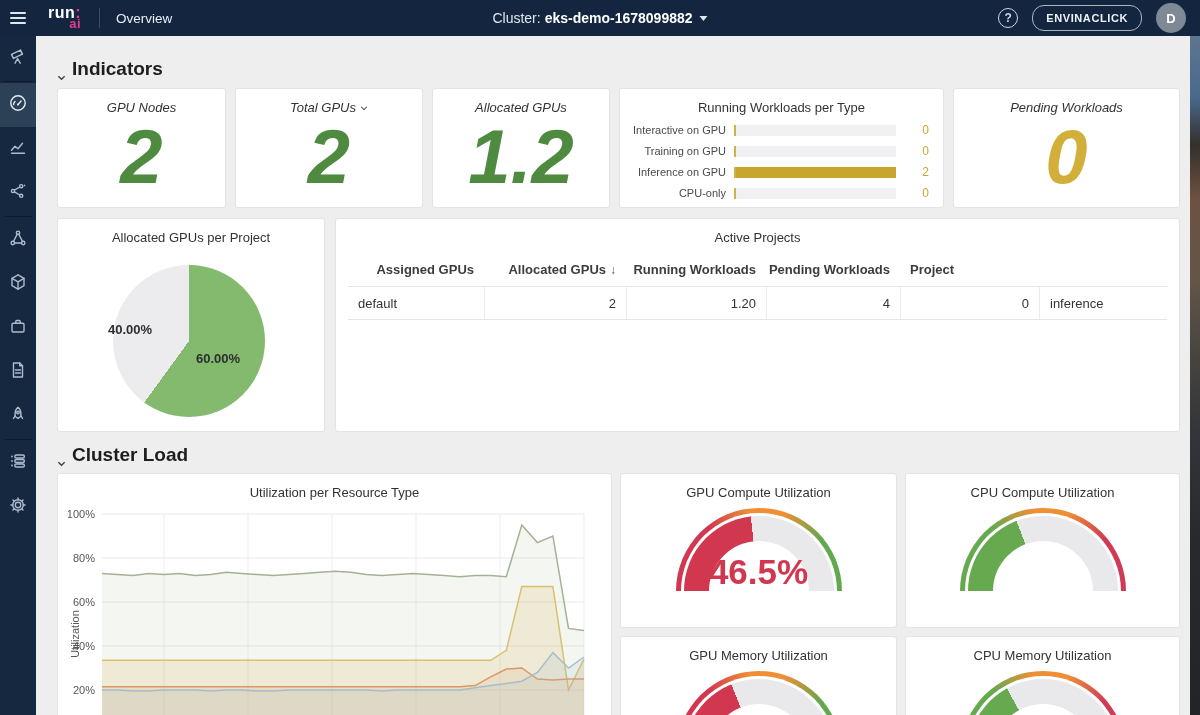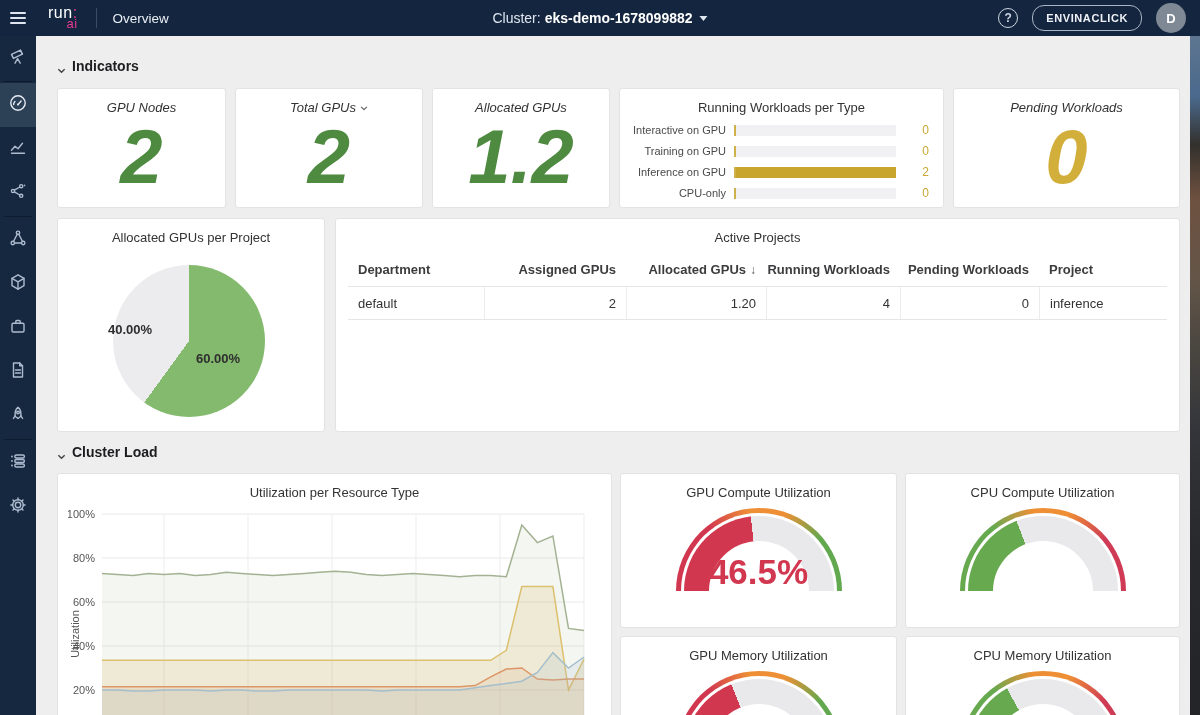--- a/index.html
+++ b/index.html
@@ -3,21 +3,21 @@
 <meta charset="utf-8">
 <style>
   * { margin:0; padding:0; box-sizing:border-box; }
   html,body { width:1200px; height:715px; overflow:hidden; font-family:"Liberation Sans", sans-serif; background:#eeeeef; }
   body { position:relative; }
 
   
   #topbar { position:absolute; left:0; top:0; width:1200px; height:36px; background:#14263f; display:flex; align-items:center; z-index:5; }
   .burger { width:36px; height:36px; display:flex; flex-direction:column; justify-content:center; align-items:center; gap:3px; cursor:pointer; }
   .burger span { display:block; width:16px; height:2px; background:#dfe6ef; border-radius:1px; }
-  .logo { margin-left:12px; line-height:0.82; font-weight:normal; font-size:16px; letter-spacing:.5px; text-align:left; }
+  .logo { margin-left:12px; line-height:0.82; font-weight:bold; font-size:16px; letter-spacing:.5px; text-align:left; }
   .logo .l1 { color:#ffffff; }
   .logo .colon, .logo .l2 { color:#e8398d; }
   .logo .l2 { display:block; text-align:right; font-size:13px; }
   .tb-divider { width:1px; height:20px; background:#3a4c66; margin:0 16px 0 18px; }
   .tb-title { color:#e9eef5; font-size:13.5px; }
   .tb-center { position:absolute; left:50%; top:0; height:36px; transform:translateX(-50%); display:flex; align-items:center; color:#dfe6ef; font-size:14px; gap:4px; cursor:pointer; }
   .tb-center b { color:#ffffff; }
   .tb-right { margin-left:auto; display:flex; align-items:center; gap:14px; padding-right:14px; }
   .help-circle { width:20px; height:20px; border:1.5px solid #cdd6e2; border-radius:50%; color:#cdd6e2; font-size:12px; font-weight:bold; display:flex; align-items:center; justify-content:center; cursor:pointer; }
   .tb-btn { border:1px solid #aab6c6; border-radius:12px; color:#eef2f7; background:transparent; font-size:11px; font-weight:bold; letter-spacing:.6px; padding:6px 13px; font-family:"Liberation Sans",sans-serif; cursor:pointer; }
@@ -29,21 +29,21 @@
   .sb-item { width:36px; height:44px; display:flex; align-items:center; justify-content:center; color:#aebbce; cursor:pointer; }
   .sb-item.active { background:#2c4056; color:#e7edf5; }
   .sb-item svg { stroke:currentColor; fill:none; stroke-width:1.4; stroke-linecap:round; stroke-linejoin:round; }
   .sb-div { height:1px; background:#0d1b2e; margin:1px 4px; }
 
   
   #main { position:absolute; left:36px; top:36px; width:1154px; height:679px; background:#eeeeef; overflow:hidden; }
   #edge-strip { position:absolute; right:0; top:36px; width:10px; height:679px;
     background:linear-gradient(#5d7590 0%,#4a698c 9%,#33302c 16%,#6e5140 24%,#635548 36%,#4a4640 46%,#33353a 58%,#27292c 75%,#222428 100%); }
 
-  .section-h { position:absolute; display:flex; align-items:center; gap:6px; font-size:14px; font-weight:bold; color:#1d1d1f; }
+  .section-h { position:absolute; display:flex; align-items:center; gap:6px; font-size:19px; font-weight:bold; color:#1d1d1f; }
   .chev { width:9px; height:9px; display:inline-block; }
   .chev svg { stroke:#444; stroke-width:1.6; fill:none; }
 
   .card { background:#fff; border:1px solid #e3e3e5; border-radius:3px; position:relative; }
   .card-title { text-align:center; font-size:13px; color:#333; padding-top:11px; font-weight:400; }
 
   
   #row1 { position:absolute; left:21px; top:52px; width:1123px; height:120px; display:flex; gap:9px; }
   .ind-card { display:flex; flex-direction:column;font-style:italic; }
   .ind-value { flex:1; display:flex; align-items:center; justify-content:center; font-size:76px; font-weight:bold; line-height:1; padding-bottom:8px; }
@@ -275,21 +275,20 @@
   <div id="row2">
     <div class="card" id="pie-card">
       <div class="card-title">Allocated GPUs per Project</div>
       <div id="pie" style="background: conic-gradient(rgb(131, 186, 109) 0deg, rgb(131, 186, 109) 216deg, rgb(236, 236, 239) 216deg, rgb(236, 236, 239) 360deg);"></div>
       <div class="pie-label" id="pie-label-40">40.00%</div>
       <div class="pie-label" id="pie-label-60">60.00%</div>
     </div>
     <div class="card" id="table-card">
       <div class="card-title">Active Projects</div>
       <div id="tbl-head">
-          <div class="cell">Department</div>
           <div class="cell al-r">Assigned GPUs</div>
           <div class="cell al-r">Allocated GPUs<span class="sort-arrow">↓</span></div>
           <div class="cell al-r">Running Workloads</div>
           <div class="cell al-r">Pending Workloads</div>
           <div class="cell">Project</div>
         </div>
       <div id="tbl-body">
           <div class="tbl-row">
             <div class="cell">default</div>
             <div class="cell al-r">2</div>

